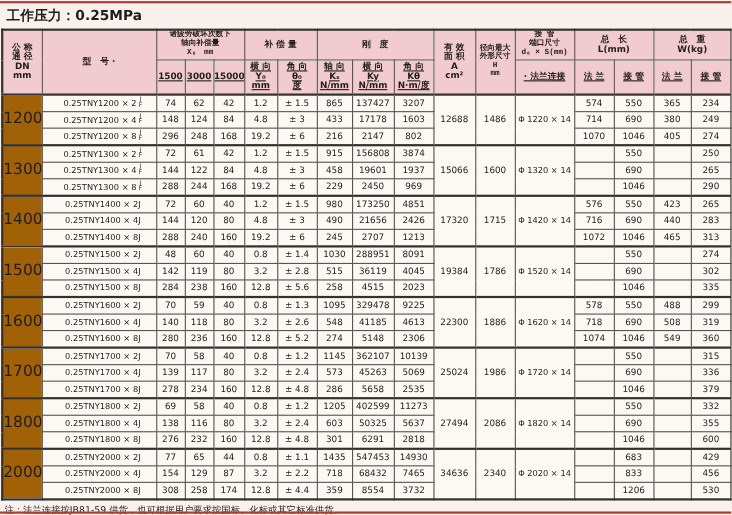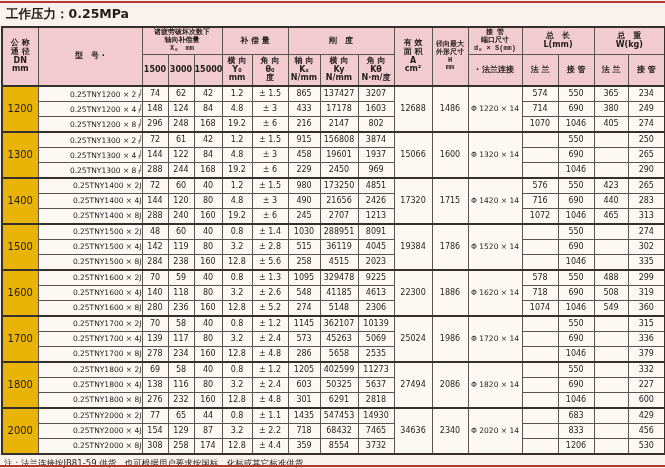--- a/index.html
+++ b/index.html
@@ -21,25 +21,25 @@
   }
   th,td{
     border:1px solid #5a544d;padding:0;text-align:center;vertical-align:middle;
     font-size:8px;line-height:1.12;overflow:hidden;
   }
   thead th{
     background:#f2cbd1;font-weight:bold;white-space:pre-line;
   }
   thead{border-bottom:2px solid #14532d;}
   tr.hrow1 th{height:26px;}
-  tr.hrow2 th{height:30px;}
+  tr.hrow2 th{height:30px;text-decoration:underline;}
   .small-h{font-size:7px;font-family:Liberation Mono, monospace;}
   tbody td{height:14px;background:#fcf8f4;}
-  td.dn-td{background:#eab308;font-size:10px;}
-  td.model-td{text-align:right;padding-left:7px;white-space:nowrap;font-size:7.5px;}
+  td.dn-td{background:#a16207;font-size:14px;}
+  td.model-td{text-align:center;padding-left:7px;white-space:nowrap;font-size:7.5px;}
   td.pipe-td{font-size:7.5px;white-space:nowrap;}
   tr.gfirst td{border-top:2px solid #35302b;}
   .jf{
     display:inline-flex;flex-direction:column;justify-content:center;
     font-size:5.5px;line-height:1;vertical-align:middle;margin-left:2px;
   }
   .footnote{font-size:8.5px;padding:3px 4px 0 4px;white-space:nowrap;}
 </style>
 </head>
 <body>
@@ -462,21 +462,21 @@
         <td>116</td>
         <td>80</td>
         <td>3.2</td>
         <td>± 2.4</td>
         <td>603</td>
         <td>50325</td>
         <td>5637</td>
         <td></td>
         <td>690</td>
         <td></td>
-        <td>227</td>
+        <td>355</td>
       </tr>
       <tr>
         <td class="model-td">0.25TNY1800 × 8J</td>
         <td>276</td>
         <td>232</td>
         <td>160</td>
         <td>12.8</td>
         <td>± 4.8</td>
         <td>301</td>
         <td>6291</td>

